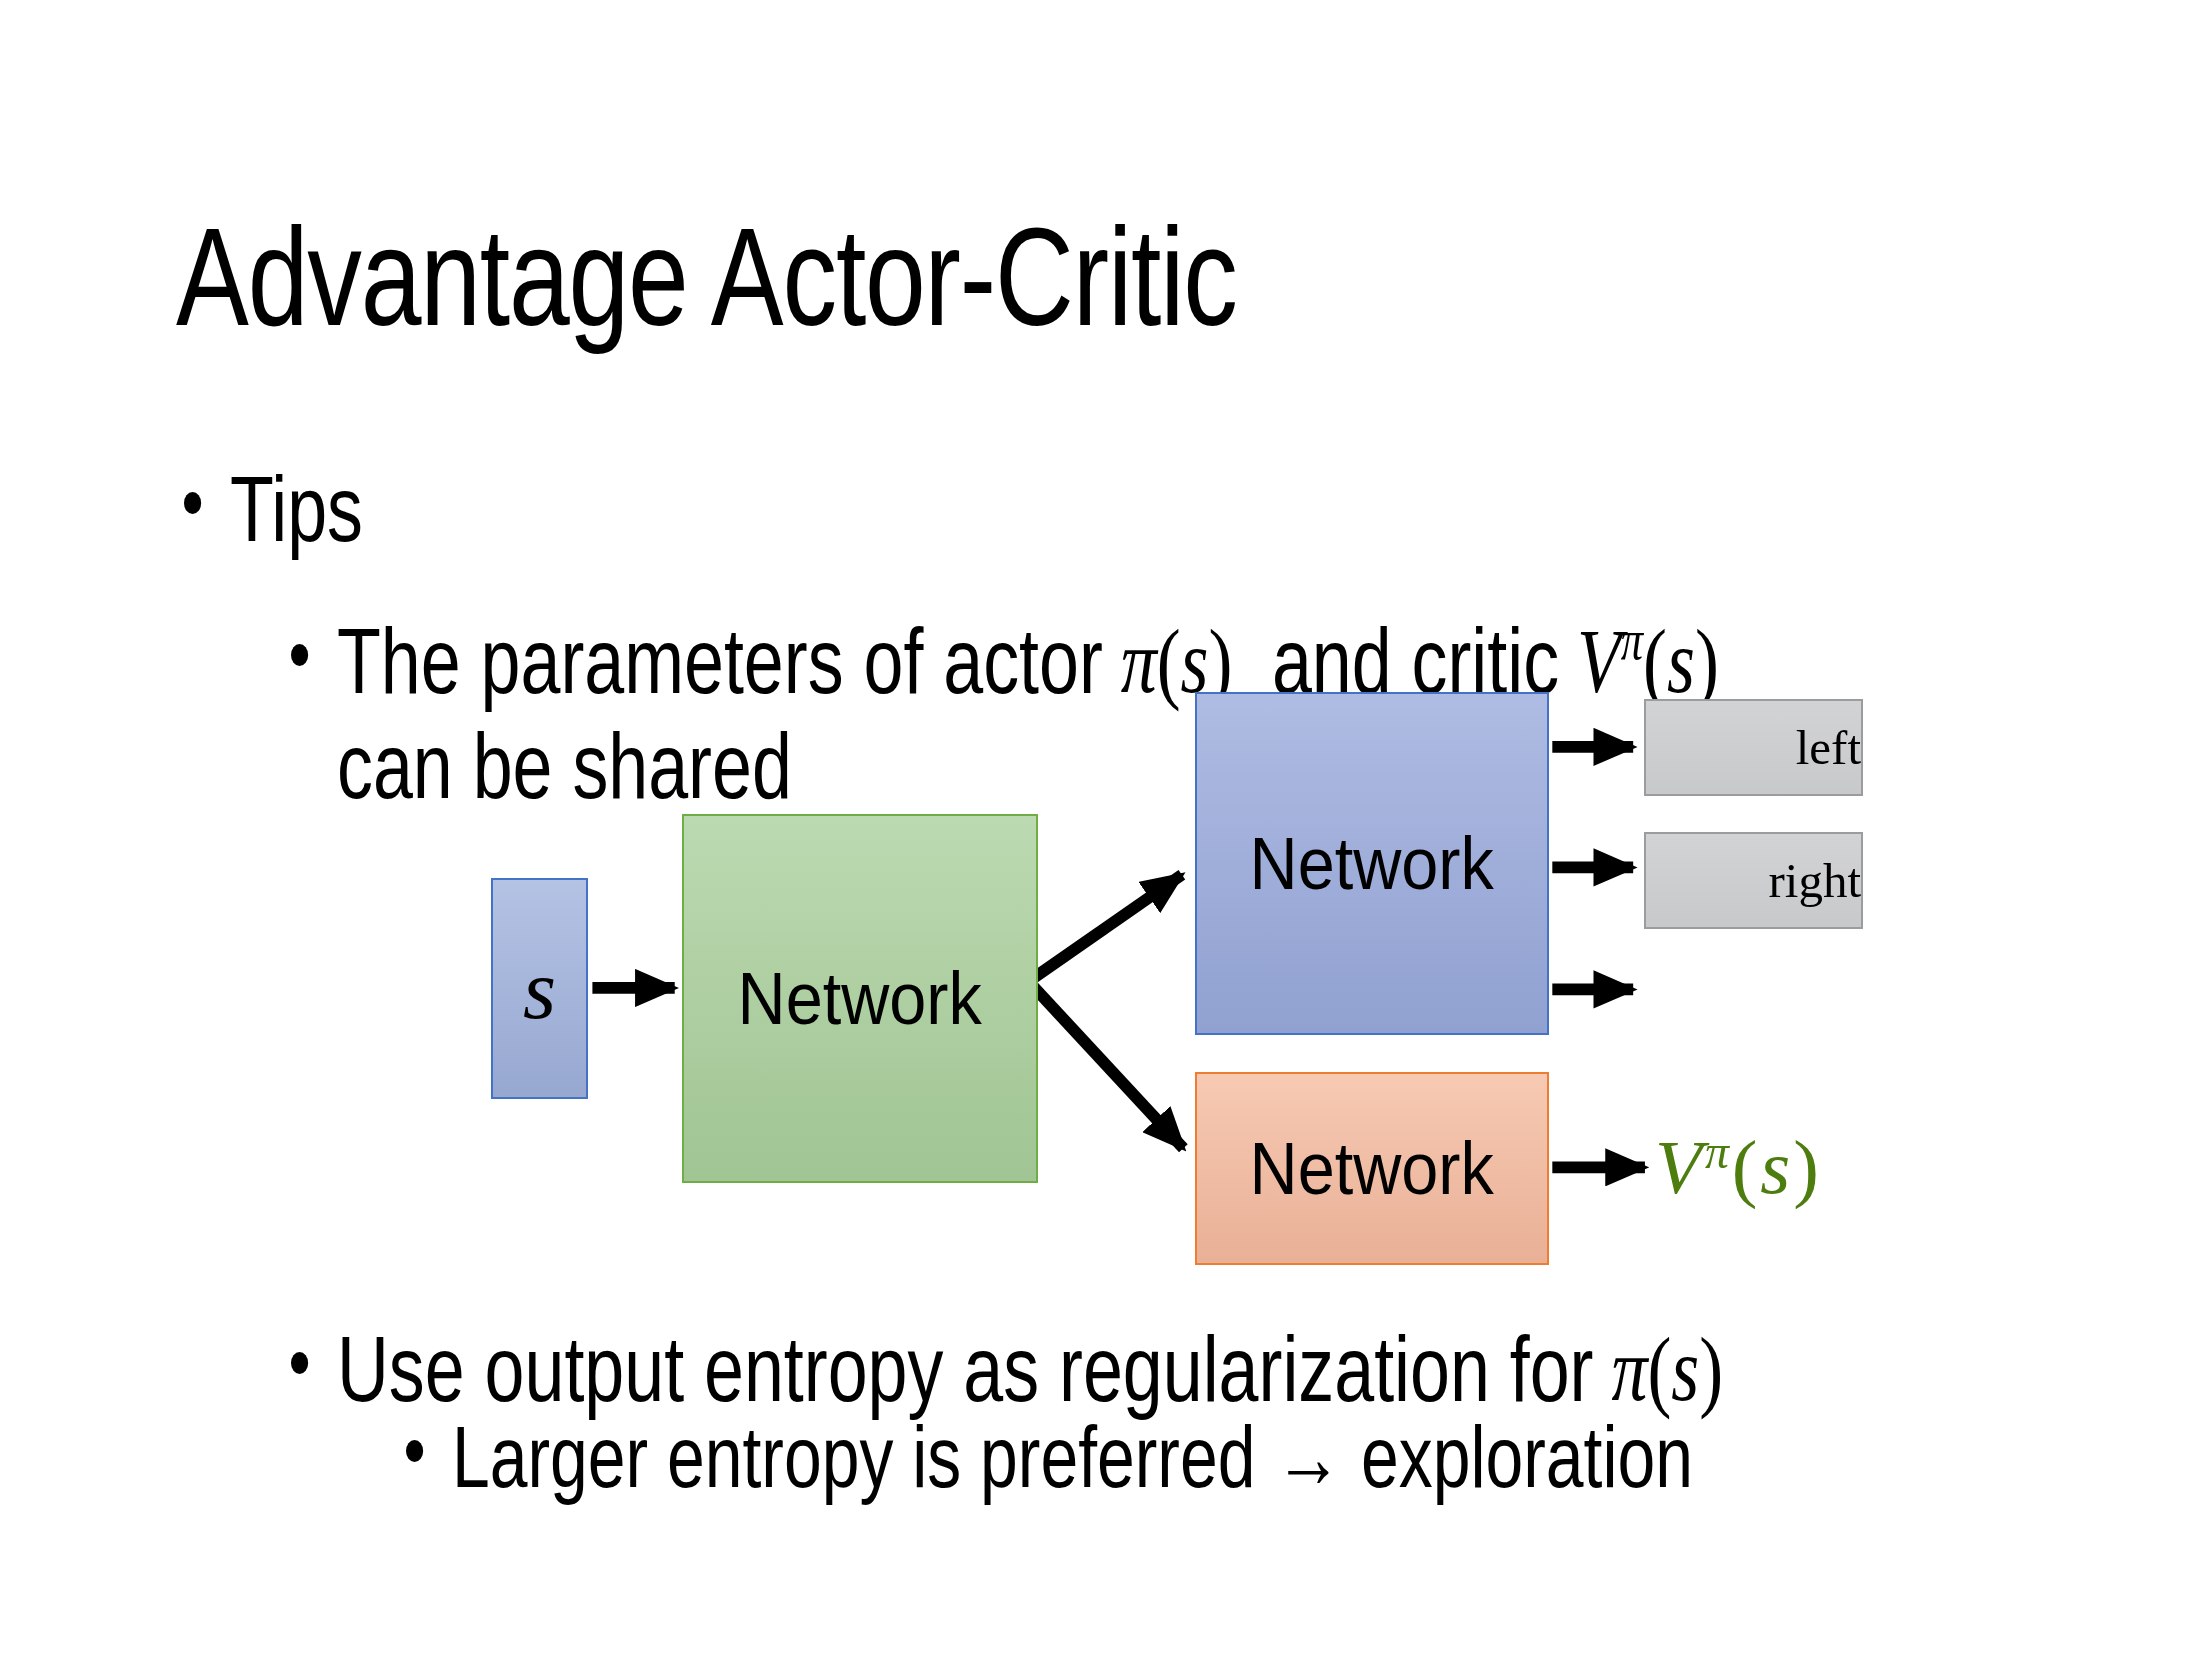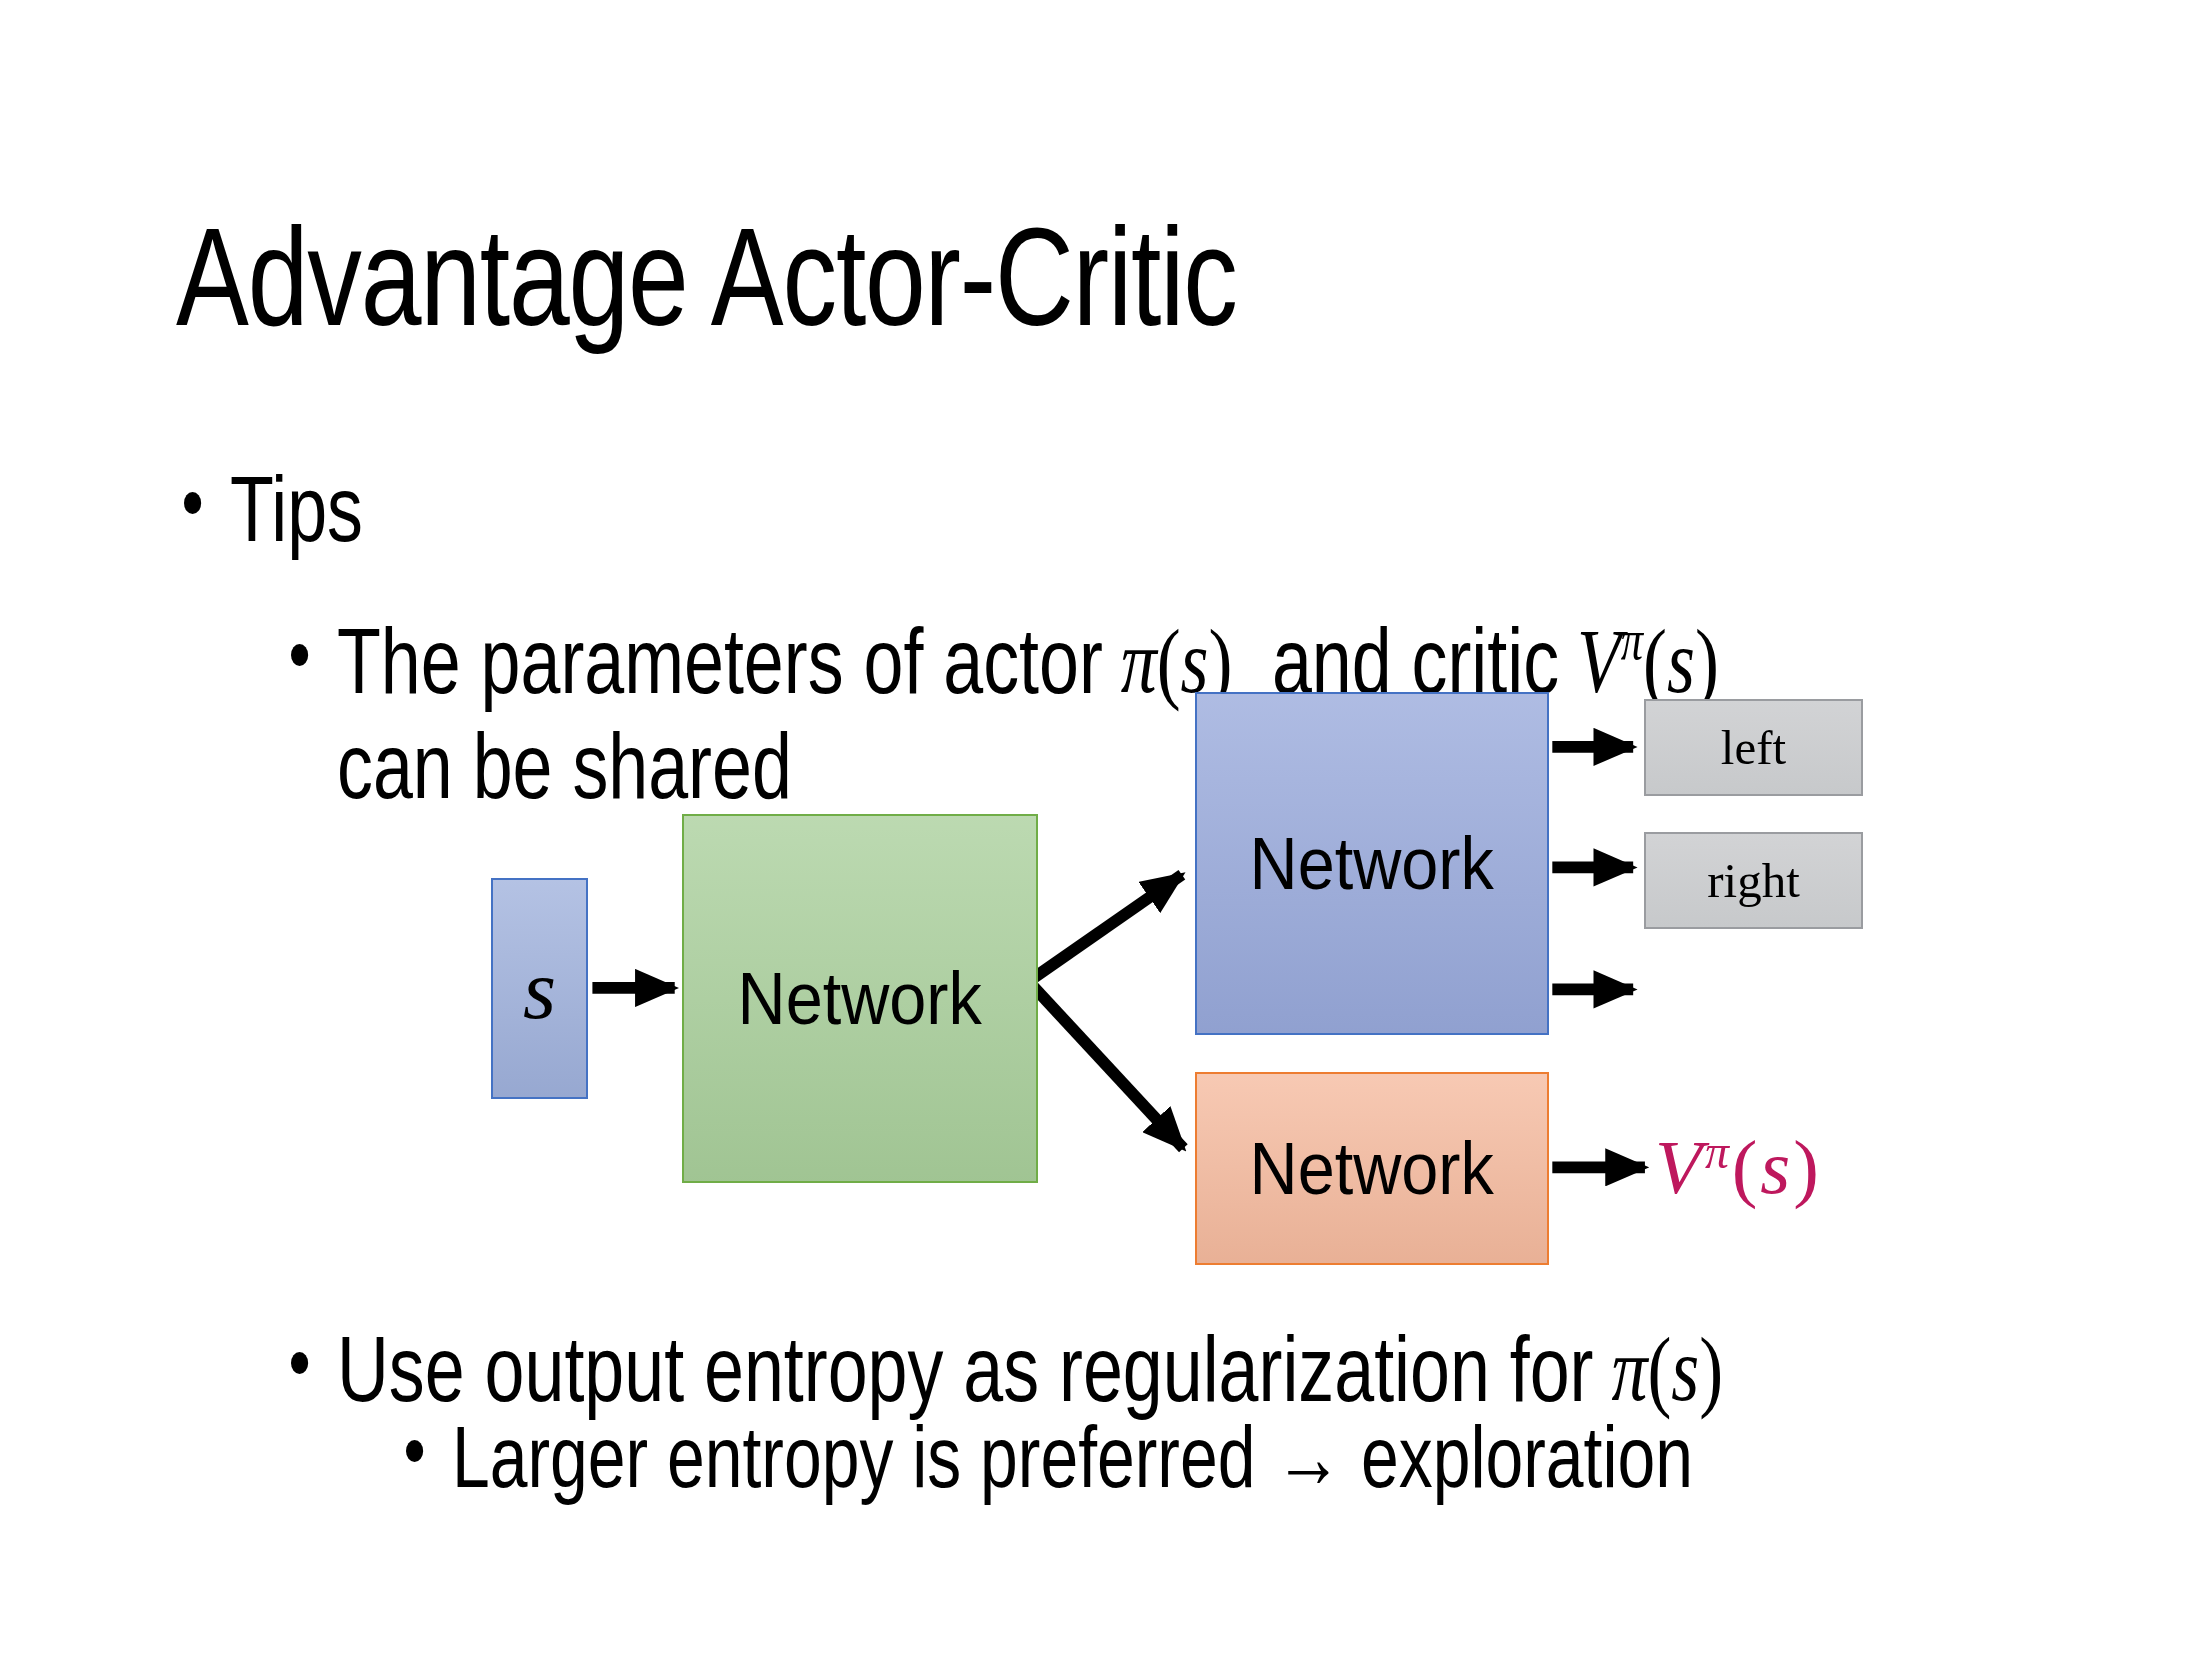--- a/index.html
+++ b/index.html
@@ -86,35 +86,36 @@
   }
   .critic-box{
     left:1195px;top:1072px;width:354px;height:193px;
     background:var(--critic-fill,#F5BA9E);
     border:2.9px solid var(--critic-border,#ED7D31);
   }
   .action-box{
     left:1644px;width:219px;height:97px;
     background:linear-gradient(180deg,var(--action-fill,#D2D3D5),var(--action-fill-2,#C7C9CB));
     border:2.2px solid var(--action-border,#9A9CA0);
+    justify-content:flex-end;
   }
   .action-box::after{background:none;}
   .action-box .box-label{
     font-family:"Liberation Serif","DejaVu Serif",serif;
     font-size:49px;transform:none;
   }
   .ab-left {top:699px;}
   .ab-right{top:832px;}
   .ab-fire {top:942px;}
 
   .value-out{
     position:absolute;left:1655px;top:1123px;
     font-family:"Liberation Serif","DejaVu Serif",serif;
     font-size:77px;letter-spacing:2.9px;
-    white-space:nowrap;color:#be185d;
+    white-space:nowrap;color:#4d7c0f;
   }
   .arrows{position:absolute;left:0;top:0;pointer-events:none;}
   .arrows line{stroke:var(--arrow,#000000);stroke-width:16;}
 </style>
 </head>
 <body>
 
 <div class="slide">
 
   <div class="tline title">Advantage Actor-Critic</div>

